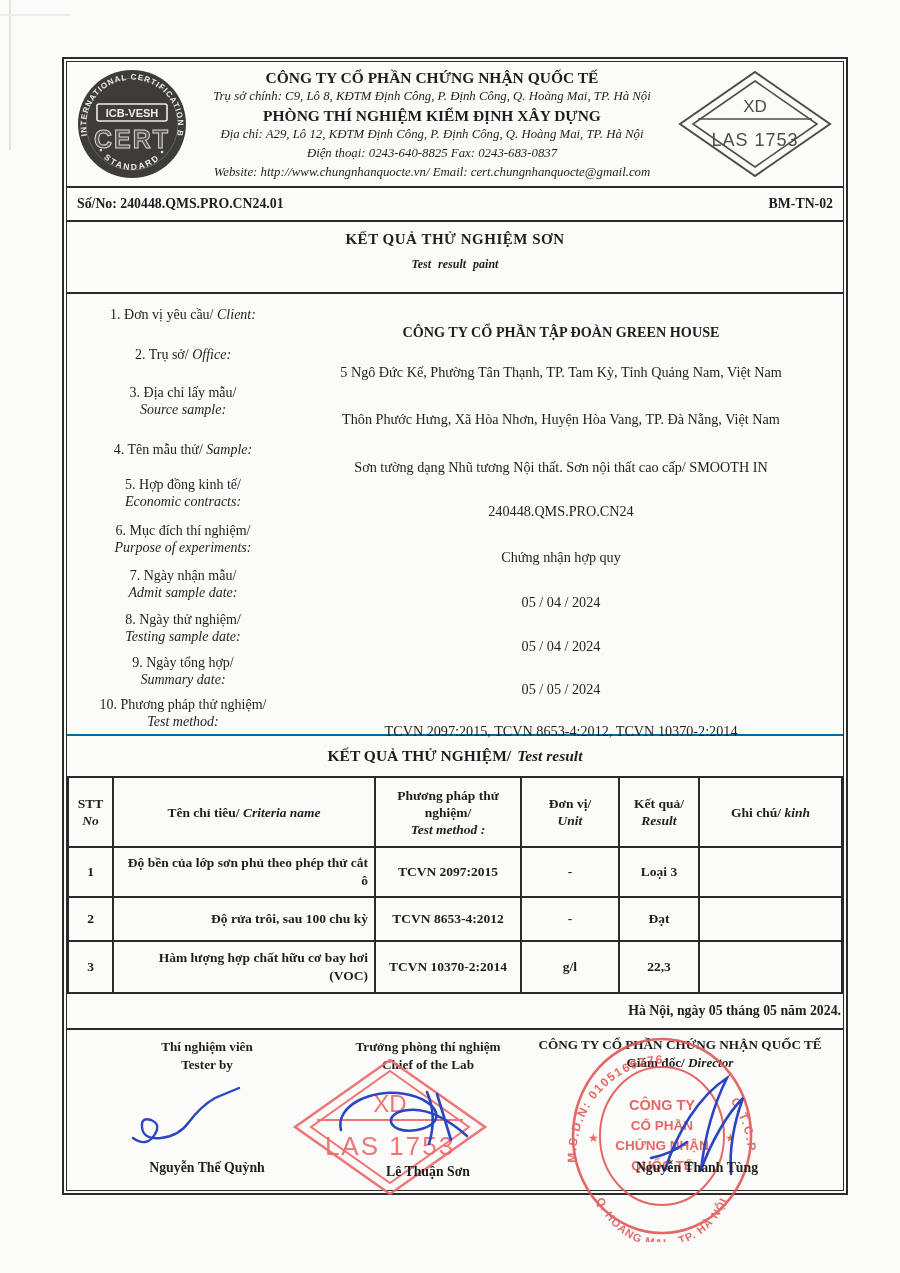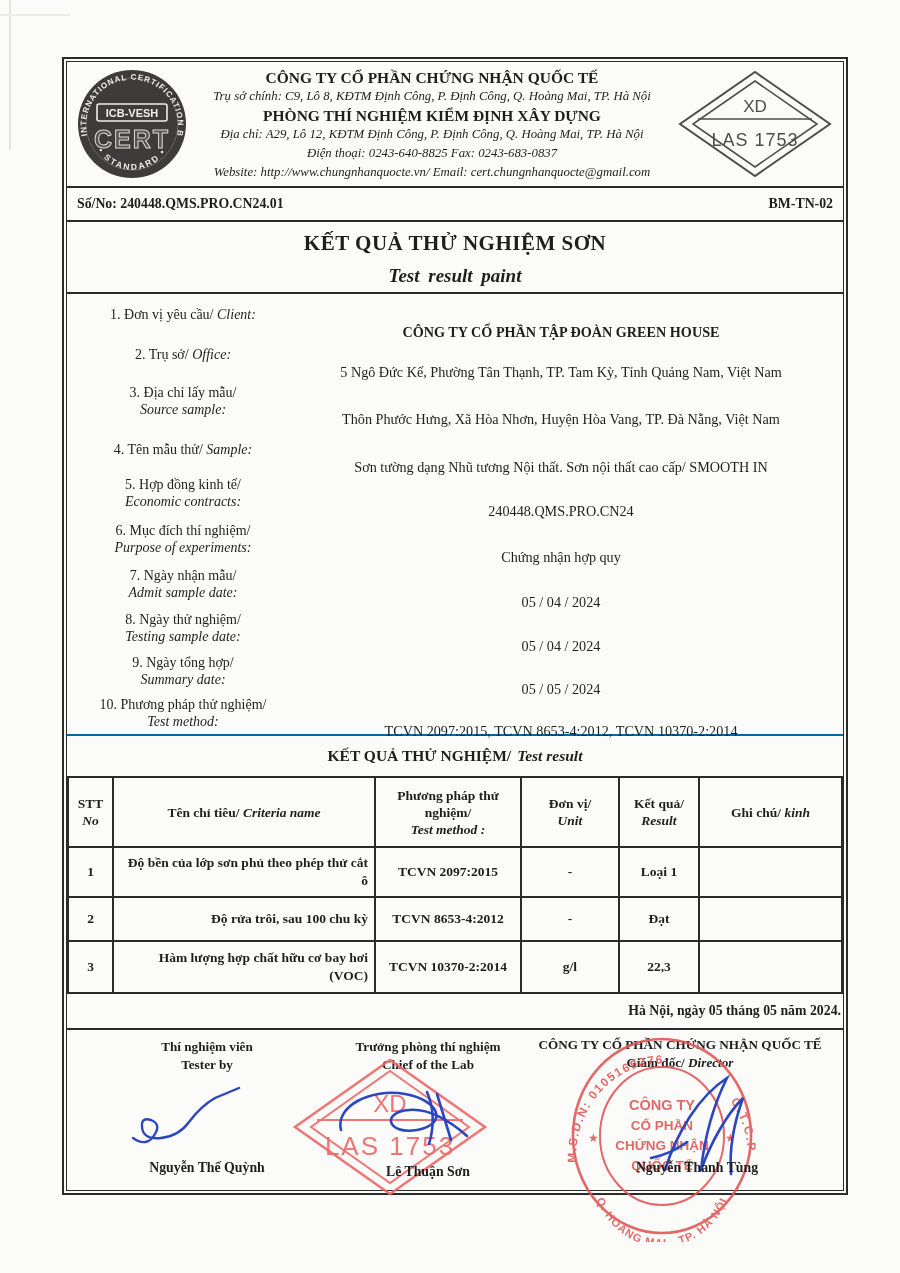--- a/index.html
+++ b/index.html
@@ -29,22 +29,22 @@
   .h-it { font-style:italic; font-size:12.8px; }
   .h-lab { font-weight:bold; font-size:15.5px; }
   .diamond-wrap { width:168px; display:flex; justify-content:center; }
 
   
   .sec-sono { display:flex; justify-content:space-between; align-items:center; height:34px;
               border-bottom:2px solid #2b2b2b; padding:0 10px; font-weight:bold; font-size:13.8px; }
 
   
   .sec-title { height:72px; border-bottom:2px solid #2b2b2b; text-align:center; padding-top:9px; }
-  .title-vi { font-size:21px; font-weight:bold; letter-spacing:.5px; }
-  .title-en { font-size:19px; font-weight:bold; font-style:italic; margin-top:9px; word-spacing:4px; }
+  .title-vi { font-size:15px; font-weight:bold; letter-spacing:.5px; }
+  .title-en { font-size:12px; font-weight:bold; font-style:italic; margin-top:9px; word-spacing:4px; }
 
   
   .sec-info { padding:0 10px; border-bottom:2px solid #0369a1; height:442px;text-align:center; }
   .irow { display:flex; align-items:center; }
   .irow .lbl { width:212px; font-size:14px; line-height:17px; }
   .irow .lbl i { font-size:14px; }
   .irow .lbl.stacked span, .irow .lbl.stacked i { display:block; }
   .irow .val { flex:1; font-size:14.2px;margin-top:36px; }
   .irow .val.b { font-weight:bold; }
   .sec-info .irow:nth-of-type(1){height:40px;}
@@ -242,21 +242,21 @@
             <span class="blk">Kết quả/</span>
             <span class="blk en">Result</span>
           </th>
       <th><span>Ghi chú/</span> <span class="en">kinh</span></th>
     </tr>
     <tr class="r1">
       <td class="c-no">1</td>
       <td class="c-crit">Độ bền của lớp sơn phủ theo phép thử cắt ô</td>
       <td class="c-meth">TCVN 2097:2015</td>
       <td class="c-unit">-</td>
-      <td class="c-res">Loại 1</td>
+      <td class="c-res">Loại 3</td>
       <td class="c-note"></td>
     </tr>
     <tr class="r2">
       <td class="c-no">2</td>
       <td class="c-crit">Độ rửa trôi, sau 100 chu kỳ</td>
       <td class="c-meth">TCVN 8653-4:2012</td>
       <td class="c-unit">-</td>
       <td class="c-res">Đạt</td>
       <td class="c-note"></td>
     </tr>

